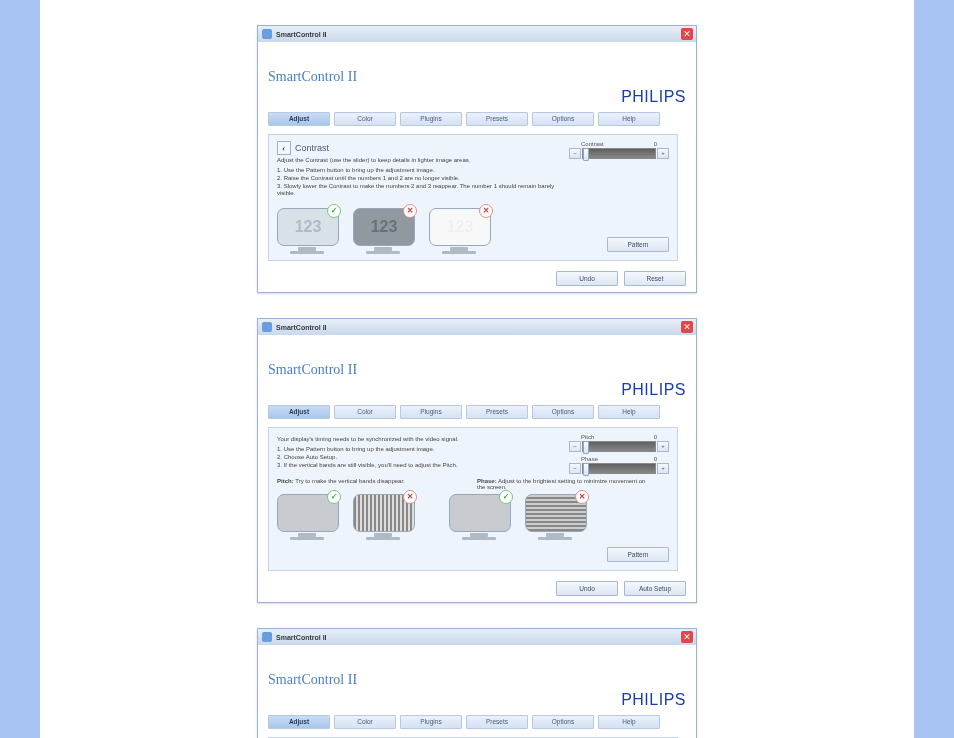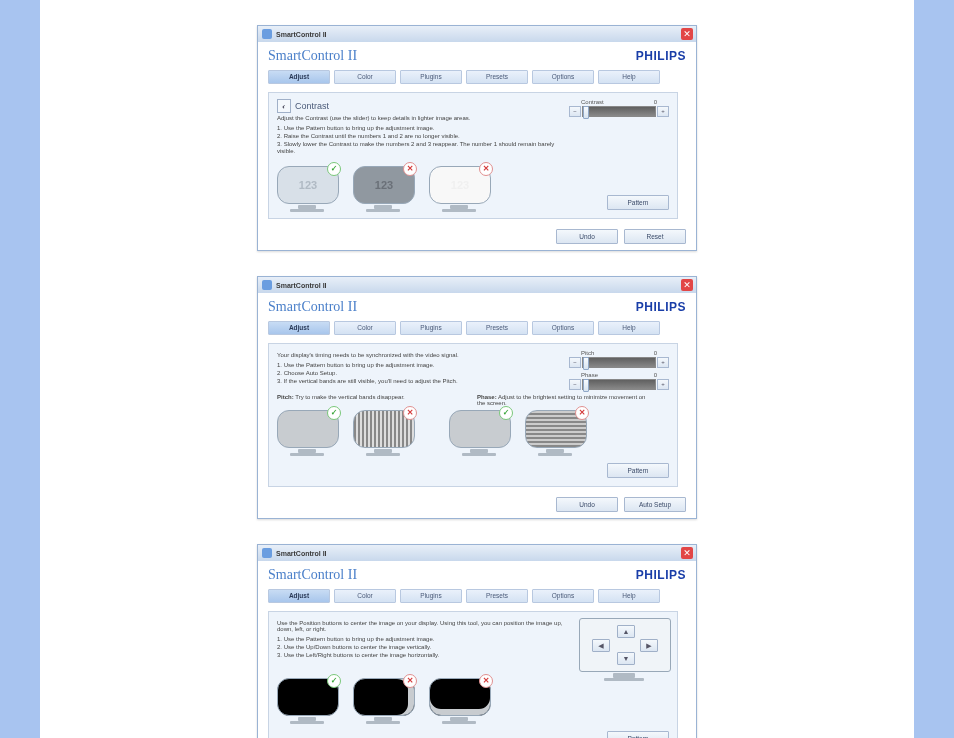--- a/index.html
+++ b/index.html
@@ -72,23 +72,24 @@
     align-items: center;
     padding: 6px 10px 2px 10px;
   }
   .app-title {
     font-family: "Comic Sans MS", cursive;
     color: #4a7fc9;
     font-size: 14px;
   }
   .brand {
     color: #1a3ea8;
-    font-weight: bold;
-    font-size: 12px;
+    font-weight: normal;
+    font-size: 16px;
     letter-spacing: 0.5px;
+    margin-top: 40px;
   }
   .tabs {
     display: flex;
     gap: 4px;
     padding: 4px 10px;
   }
   .tab {
     flex: 0 0 auto;
     width: 60px;
     height: 12px;
@@ -203,26 +204,26 @@
     align-items: flex-start;
   }
   .monitor {
     width: 60px;
     position: relative;
   }
   .monitor .screen {
     width: 60px;
     height: 36px;
     border: 1px solid #98a8b8;
-    border-radius: 12px;
+    border-radius: 7px;
     background: #d8e0e8;
     display: flex;
     align-items: center;
     justify-content: center;
-    font-size: 11px;
+    font-size: 16px;
     font-weight: bold;
     color: #b0bac4;
     overflow: hidden;
     text-align: center;
   }
   .monitor .stand {
     width: 18px;
     height: 4px;
     background: #b0bac4;
     margin: 1px auto 0;

